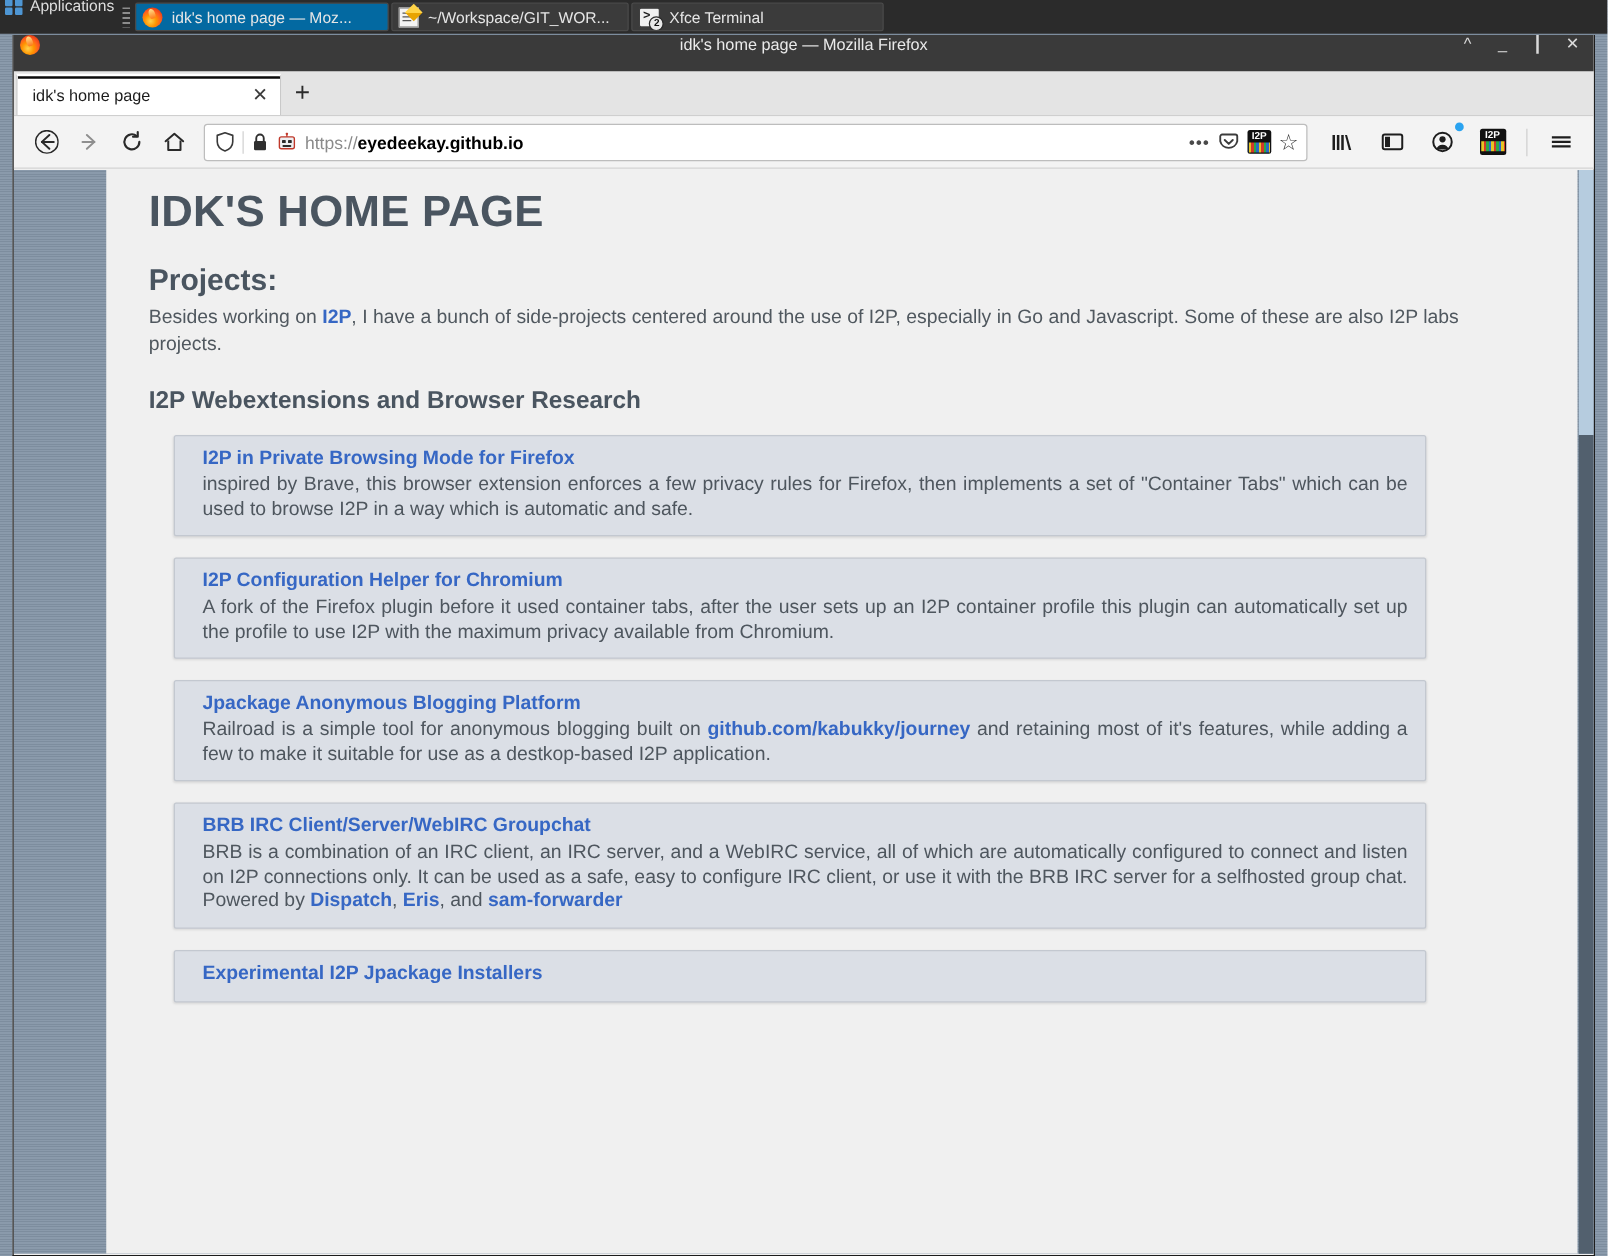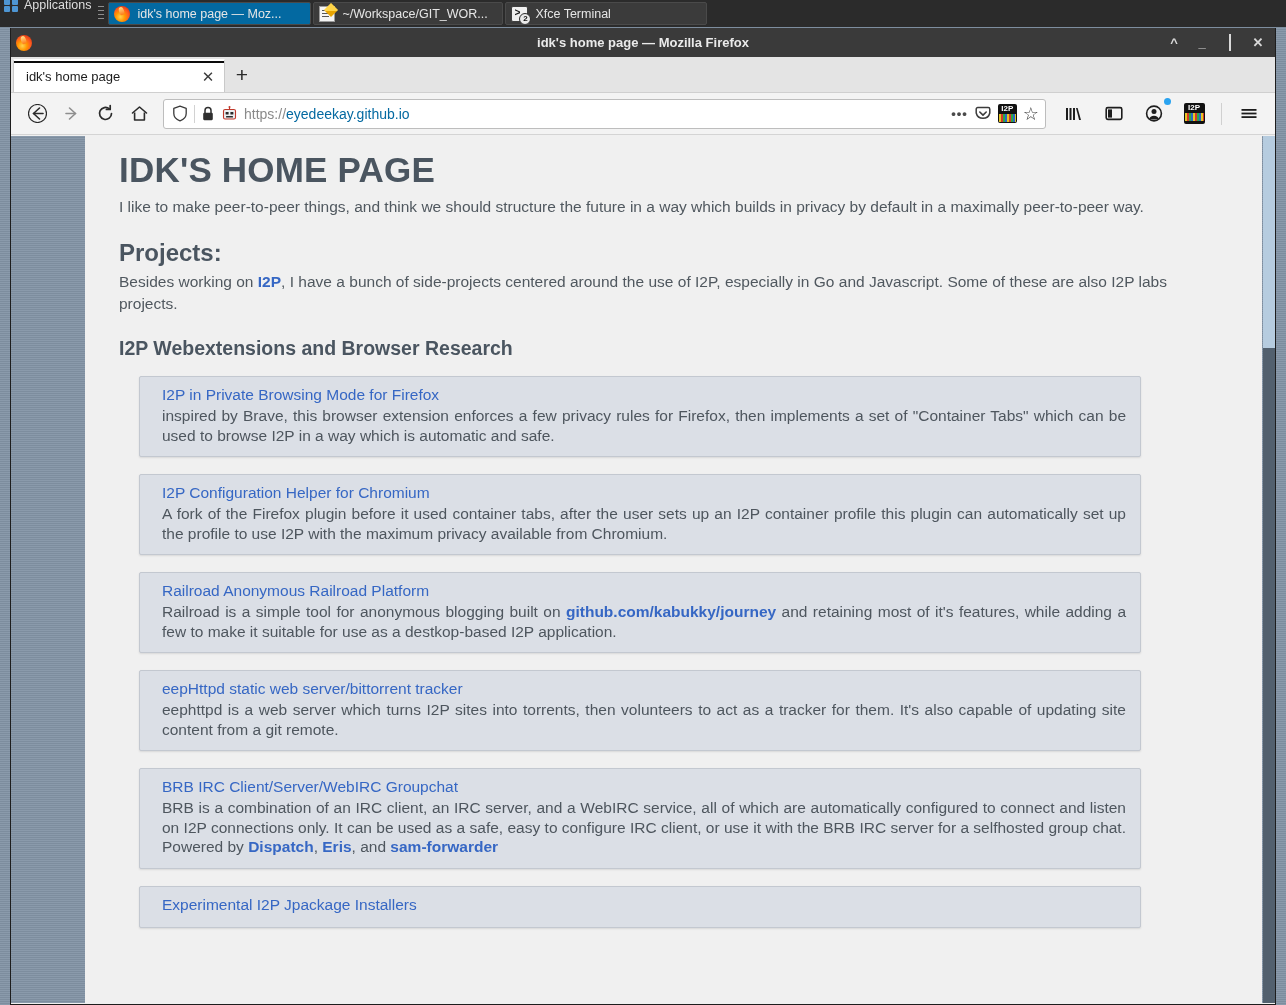--- a/index.html
+++ b/index.html
@@ -149,24 +149,23 @@
     background: #f0f0f0;
     border: 1px solid #1d1d1d;
     border-top: none;
     z-index: 20;
     overflow: hidden;
   }
 
   #titlebar {
     height: 29px;
     background: #3a3a3a;
-    display: flex; align-items: center;
+    display: flex; align-items: flex-start;
     position: relative;
     color: #e7e7e7;
-    font-weight: bold;
   }
   .tb-icon { margin-left: 5px; }
   #titlebar .title {
     position: absolute; left: 0; right: 0;
     text-align: center;
     font-size: 13px;
     color: #eaeaea;
     pointer-events: none;
   }
   .wincontrols {
@@ -253,21 +252,21 @@
     padding: 0 6px 0 8px;
     gap: 6px;
   }
   .url-divider { width:1px; height:18px; background:#d2d2d2; }
   .url-text {
     flex: 1 1 auto;
     font-size: 14px;
     color: #8a8a8a;
     white-space: nowrap; overflow: hidden;
   }
-  .url-text b { color: #0369a1; font-weight: normal; }
+  .url-text b { color: #000000; font-weight: bold; }
   .url-icon { display:flex; align-items:center; }
 
   .i2p-badge {
     width: 19px; height: 19px;
     background: #111;
     border-radius: 2px;
     display: grid;
     grid-template-rows: 9px 10px;
     overflow: hidden;
   }
@@ -366,21 +365,21 @@
     border: 1px solid #c3c8d0;
     border-radius: 2px;
     padding: 9px 14px 11px 22px;
     margin-bottom: 17px;
     box-shadow: 0 1px 2px rgba(0,0,0,.10);
     max-width: 1002px;
   }
   .card-title {
     display: block;
     color: #3667c4;
-    font-weight: normal;
+    font-weight: bold;
     font-size: 15.5px;
     margin-bottom: 2px;
     text-decoration: none;
   }
   .card-body {
     font-size: 15.5px;
     line-height: 19.5px;
     color: #4e565e;
     text-align: justify;
   }
@@ -559,48 +558,43 @@
       </div>
     </div>
 
   </div>
 
   <div id="viewport">
     <div id="page">
       <div class="page-inner">
 
         <h1 class="site-title">IDK'S HOME PAGE</h1>
-        <p class="lede">I like to make peer-to-peer things, and think we should structure the future in a way which builds in privacy by default in a maximally peer-to-peer way.</p>
 
         <h2 class="sec">Projects:</h2>
         <p class="sec-body"><span>Besides working on </span><a class="lnk" href="#">I2P</a><span>, I have a bunch of side-projects centered around the use of I2P, especially in Go and Javascript. Some of these are also I2P labs projects.</span></p>
 
         <h3 class="sub">I2P Webextensions and Browser Research</h3>
 
         <div class="cards">
 
           <div class="card">
             <a class="card-title" href="#">I2P in Private Browsing Mode for Firefox</a>
             <div class="card-body">inspired by Brave, this browser extension enforces a few privacy rules for Firefox, then implements a set of "Container Tabs" which can be used to browse I2P in a way which is automatic and safe.</div>
           </div>
 
           <div class="card">
             <a class="card-title" href="#">I2P Configuration Helper for Chromium</a>
             <div class="card-body">A fork of the Firefox plugin before it used container tabs, after the user sets up an I2P container profile this plugin can automatically set up the profile to use I2P with the maximum privacy available from Chromium.</div>
           </div>
 
           <div class="card">
-            <a class="card-title" href="#">Railroad Anonymous Railroad Platform</a>
+            <a class="card-title" href="#">Jpackage Anonymous Blogging Platform</a>
             <div class="card-body"><span>Railroad is a simple tool for anonymous blogging built on </span><a class="lnk" href="#">github.com/kabukky/journey</a><span> and retaining most of it's features, while adding a few to make it suitable for use as a destkop-based I2P application.</span></div>
           </div>
 
-          <div class="card">
-            <a class="card-title" href="#">eepHttpd static web server/bittorrent tracker</a>
-            <div class="card-body">eephttpd is a web server which turns I2P sites into torrents, then volunteers to act as a tracker for them. It's also capable of updating site content from a git remote.</div>
-          </div>
 
           <div class="card">
             <a class="card-title" href="#">BRB IRC Client/Server/WebIRC Groupchat</a>
             <div class="card-body"><span>BRB is a combination of an IRC client, an IRC server, and a WebIRC service, all of which are automatically configured to connect and listen on I2P connections only. It can be used as a safe, easy to configure IRC client, or use it with the BRB IRC server for a selfhosted group chat. Powered by </span><a class="lnk" href="#">Dispatch</a><span>, </span><a class="lnk" href="#">Eris</a><span>, and </span><a class="lnk" href="#">sam-forwarder</a></div>
           </div>
 
           <div class="card">
             <a class="card-title" href="#">Experimental I2P Jpackage Installers</a>
           </div>
 

